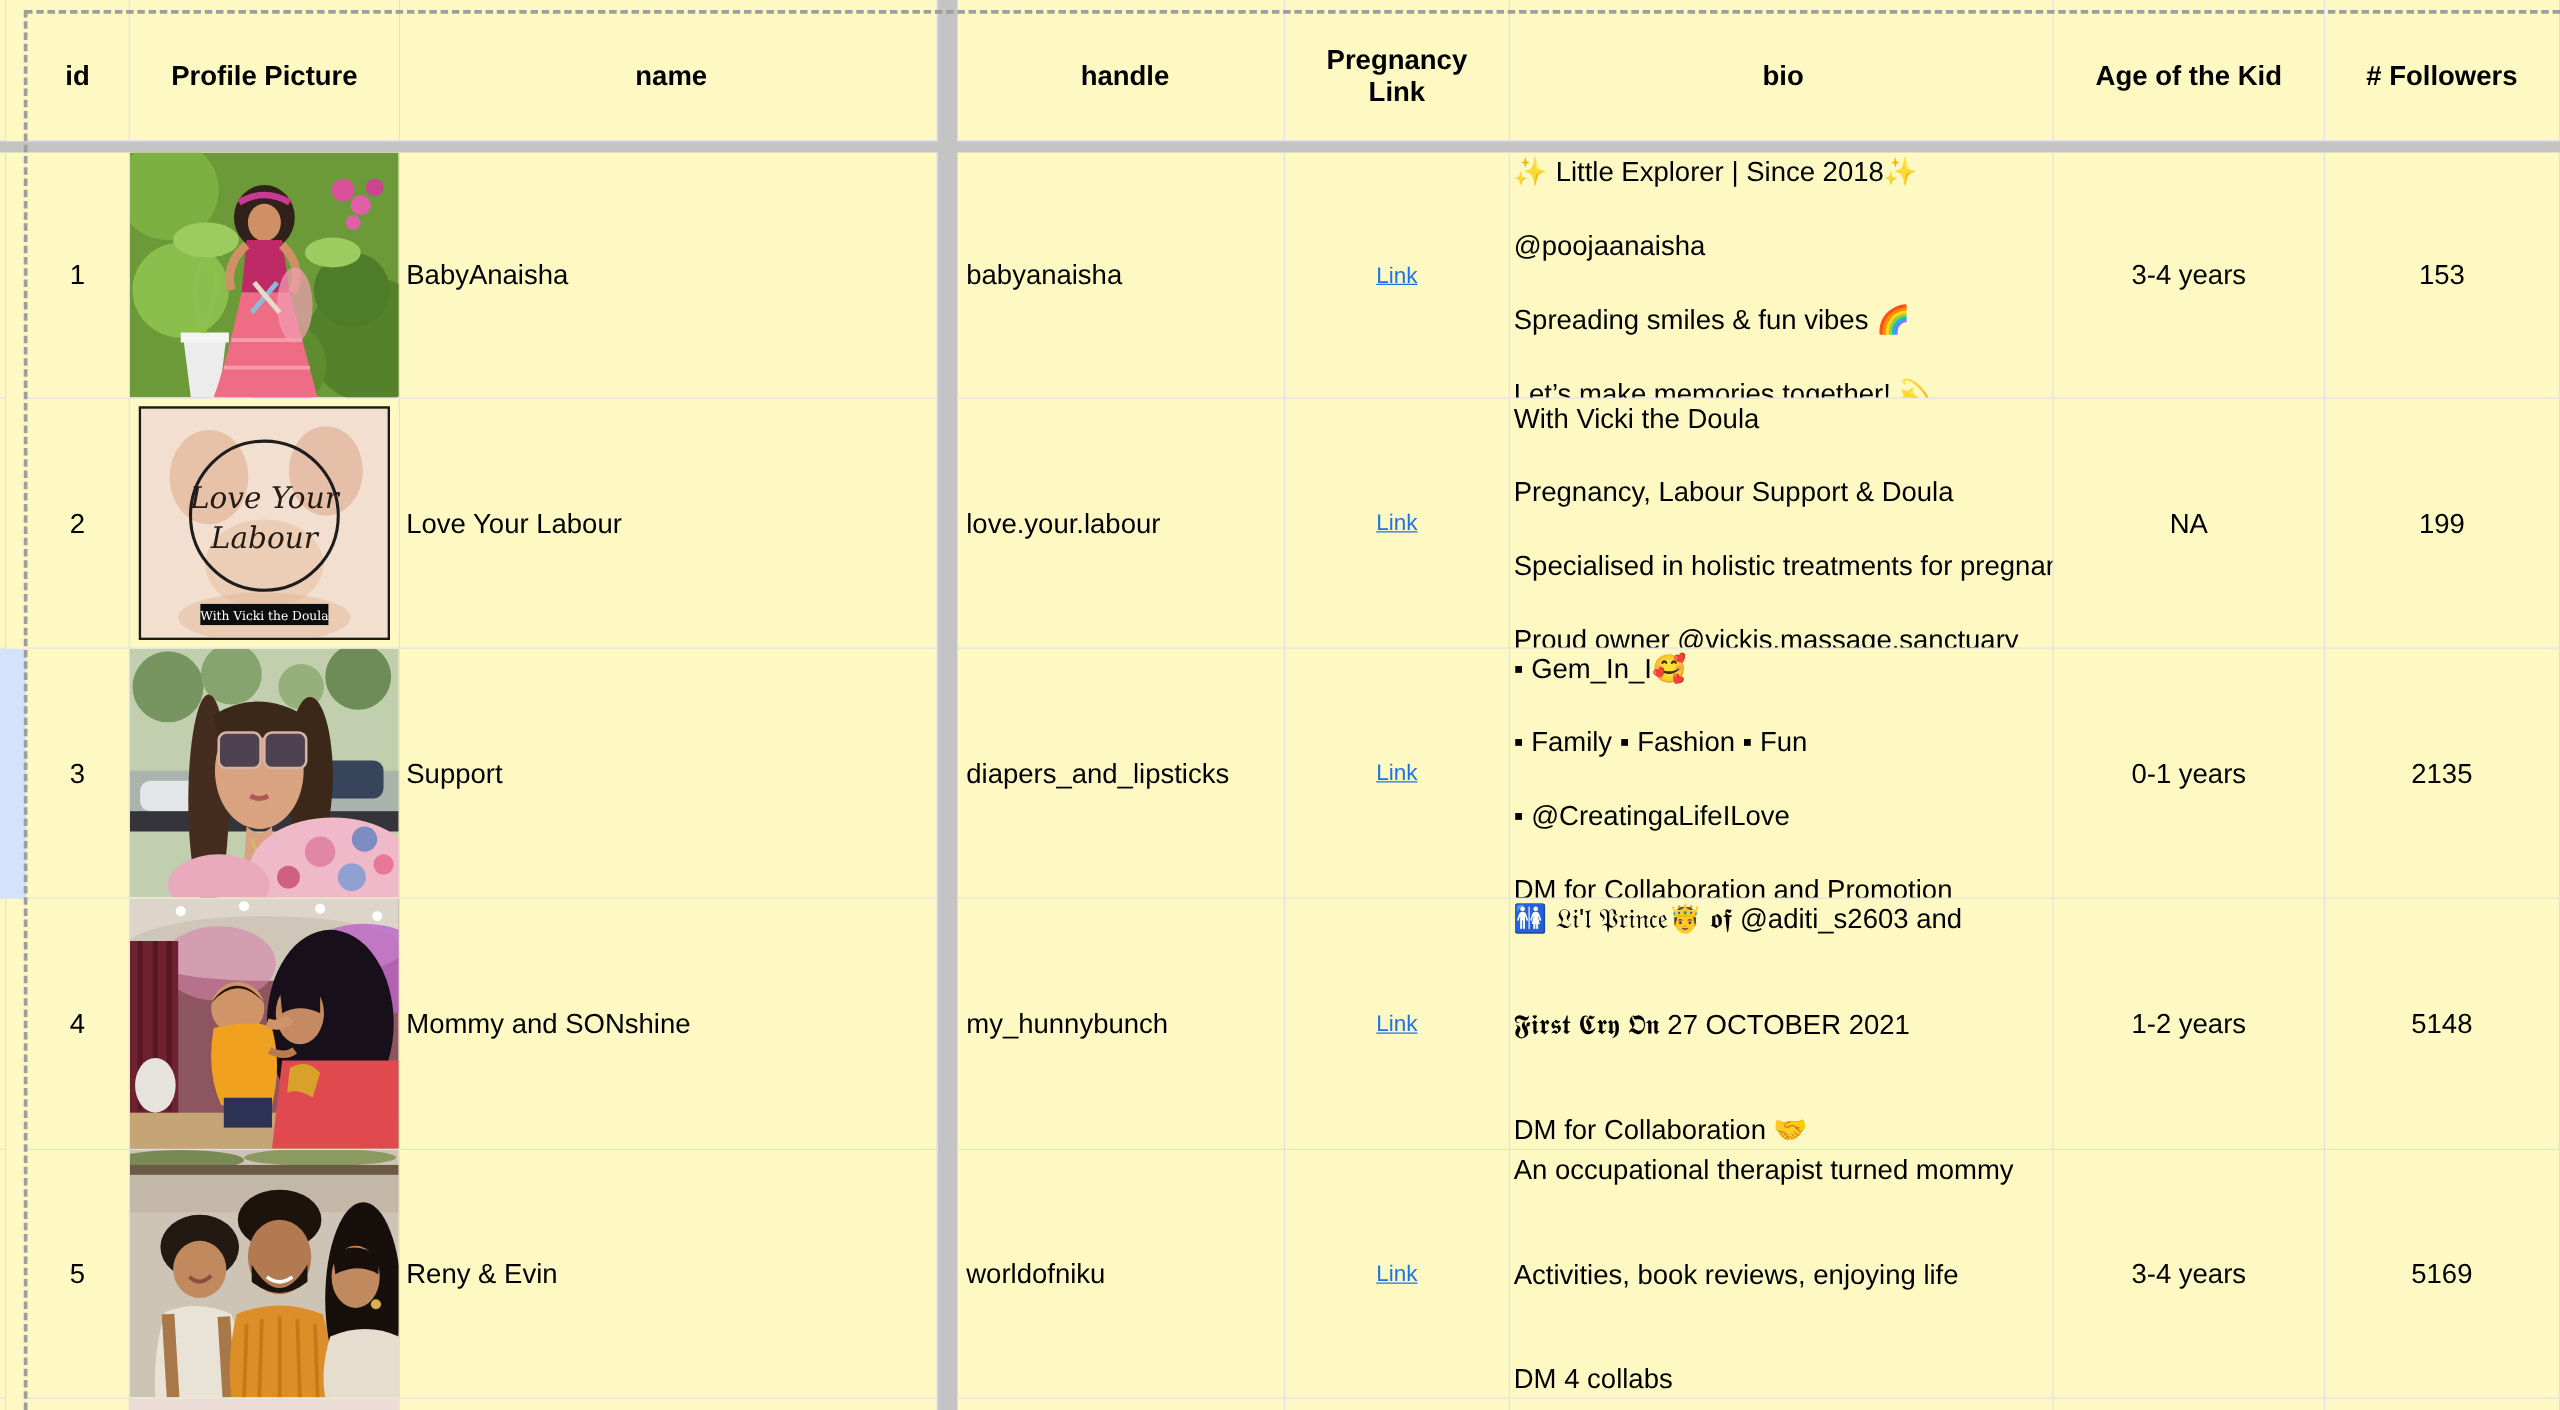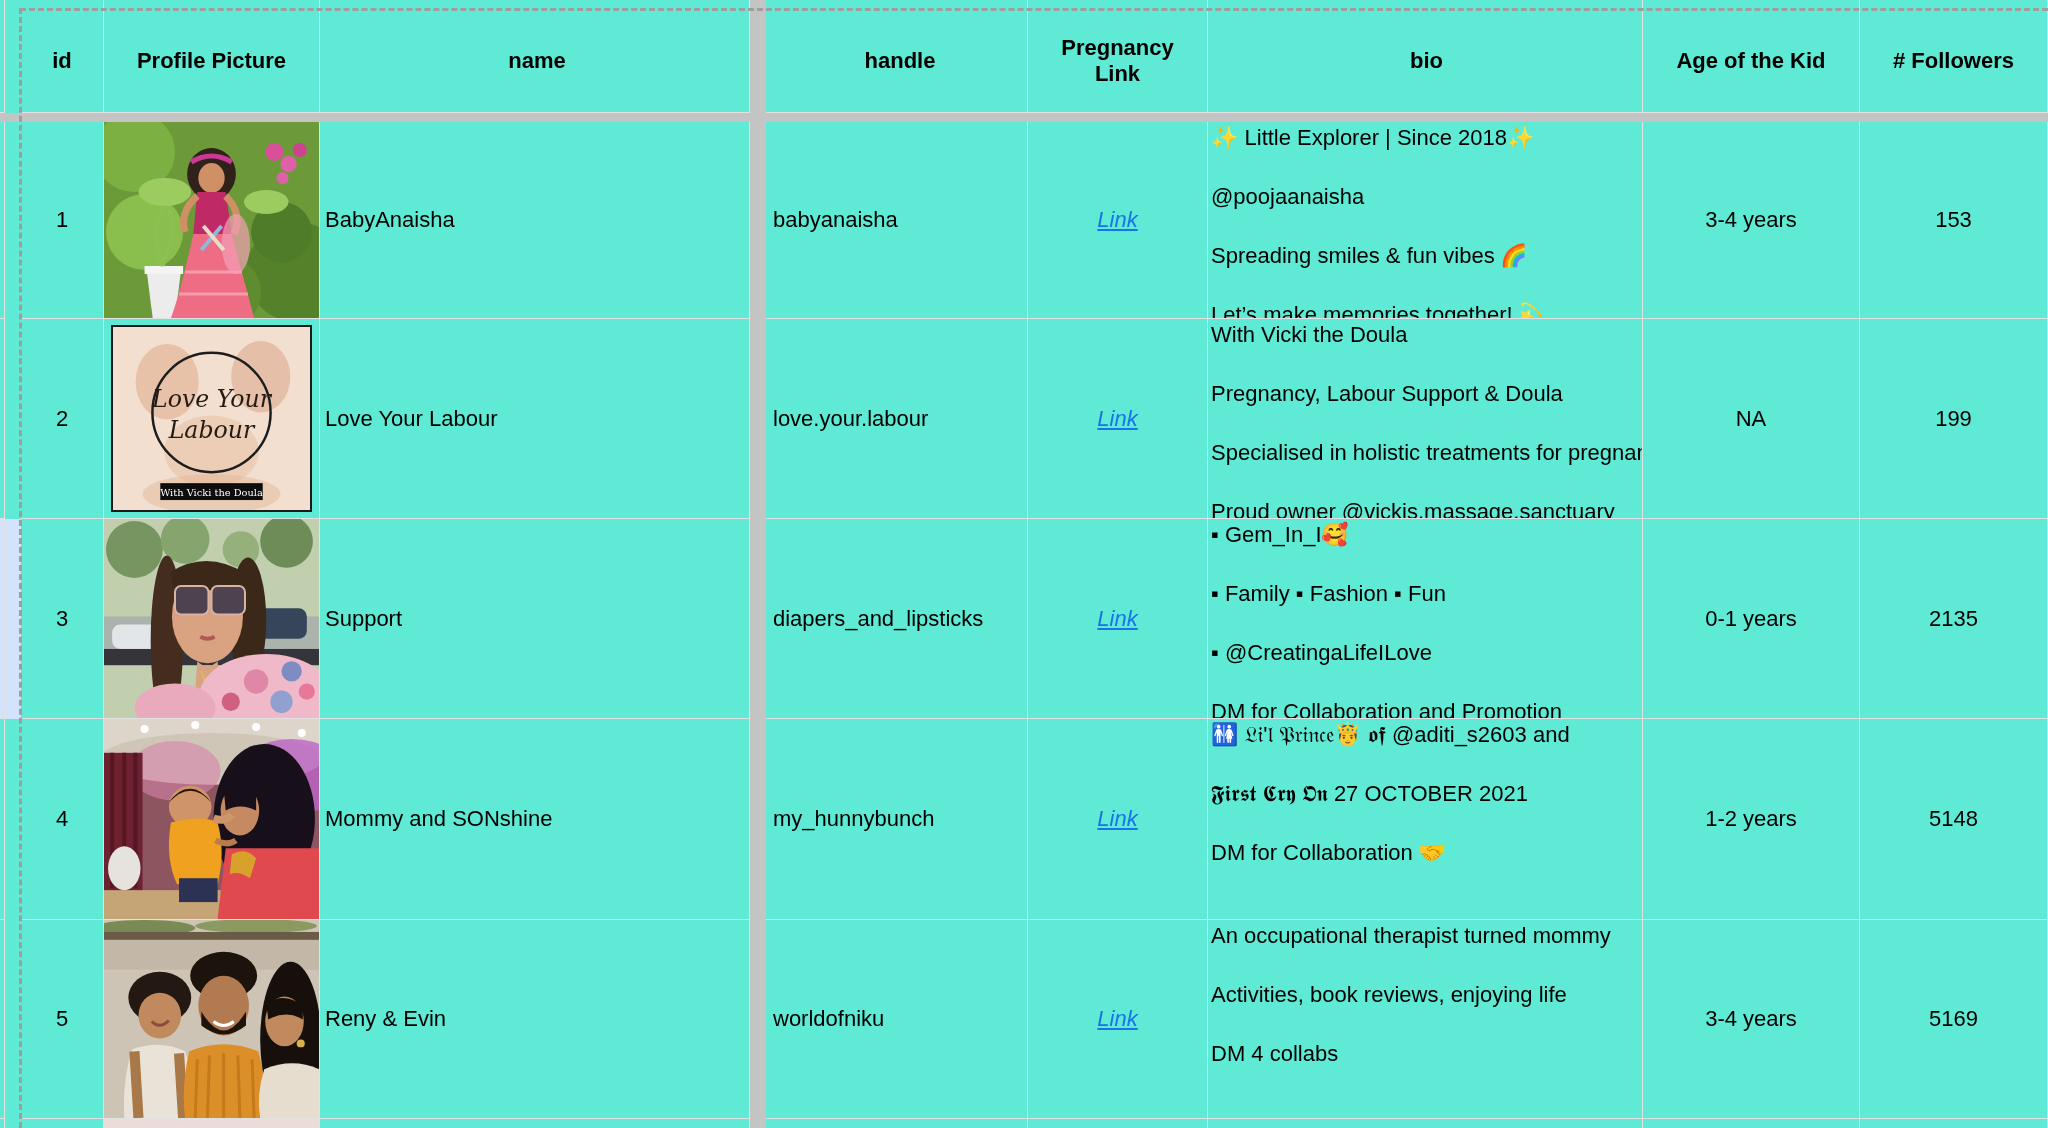--- a/index.html
+++ b/index.html
@@ -4,43 +4,43 @@
 <style>
   :root{
     --grid:#e2e2e2;
     --band:#c4c4c4;
     --link:#1a73e8;
     --sel:#d3e3fd;
     --marquee:#9e9e9e;
   }
   html,body{margin:0;padding:0;background:#fff;}
   .sheet{
-    position:relative;width:2048px;height:1128px;background:#5eead4;
+    position:relative;width:2048px;height:1128px;background:#fef9c3;
     font-family:"Liberation Sans",sans-serif;color:#000;
     display:grid;overflow:hidden;
     grid-template-columns:5px 16px 83px 216px 430px 16px 262px 180px 435px 217px 188px;
     grid-template-rows:10px 103px 9px 197px 200px 200px 201px 199px 9px;
   }
   .x1{grid-column:1}.x3{grid-column:3}.x4{grid-column:4}.x5{grid-column:5}.x7{grid-column:7}.x8{grid-column:8}.x9{grid-column:9}.x10{grid-column:10}.x11{grid-column:11}
   .y1{grid-row:1}.y2{grid-row:2}.y4{grid-row:4}.y5{grid-row:5}
   .y6{grid-row:6}.y7{grid-row:7}.y8{grid-row:8}.y9{grid-row:9}
   .c{box-sizing:border-box;border-right:1px solid var(--grid);border-bottom:1px solid var(--grid);
      overflow:hidden;display:flex;align-items:center;background:transparent;min-width:0;min-height:0;}
   .nb{border-bottom:none;}
   .hdr{font-weight:bold;font-size:22px;justify-content:center;text-align:center;line-height:26px;}
   .hdr.left{justify-content:center;text-align:left;}
   .pad5{padding-left:5px;}
   .pad7{padding-left:7px;}
   .pad3{padding-left:3px;}
   .txt{font-size:22px;}
   .center{justify-content:center;}
-  .bio{flex-direction:column;align-items:flex-start;justify-content:flex-start;
+  .bio{flex-direction:column;align-items:flex-start;justify-content:space-between;
        font-size:22px;line-height:31px;padding-left:3px;gap:28px;}
   .bio div{white-space:pre;}
-  a.lnk{color:var(--link);font-size:22px;text-decoration:underline;cursor:pointer;font-style:italic;}
+  a.lnk{color:var(--link);font-size:18px;text-decoration:underline;cursor:pointer;}
   .vband{grid-column:6;grid-row:1/10;background:var(--band);}
   .hband{grid-row:3;grid-column:1/12;background:var(--band);}
   .sel{grid-column:1/3;grid-row:6;background:var(--sel);}
   .pic{padding:0;display:block;}
   .pic svg{display:block;width:100%;height:100%;}
   .logo-frame{box-sizing:border-box;margin:24px auto;width:calc(100% - 14px);height:calc(100% - 12px);
               border:2px solid #1a1a1a;}
   .logo-frame svg{display:block;width:100%;height:100%;}
   .next-row-pic{width:100%;height:100%;background:#ecdcd8;}
   .marquee-h{position:absolute;left:20px;right:0;top:8px;height:0;border-top:3px dashed var(--marquee);z-index:5;}

